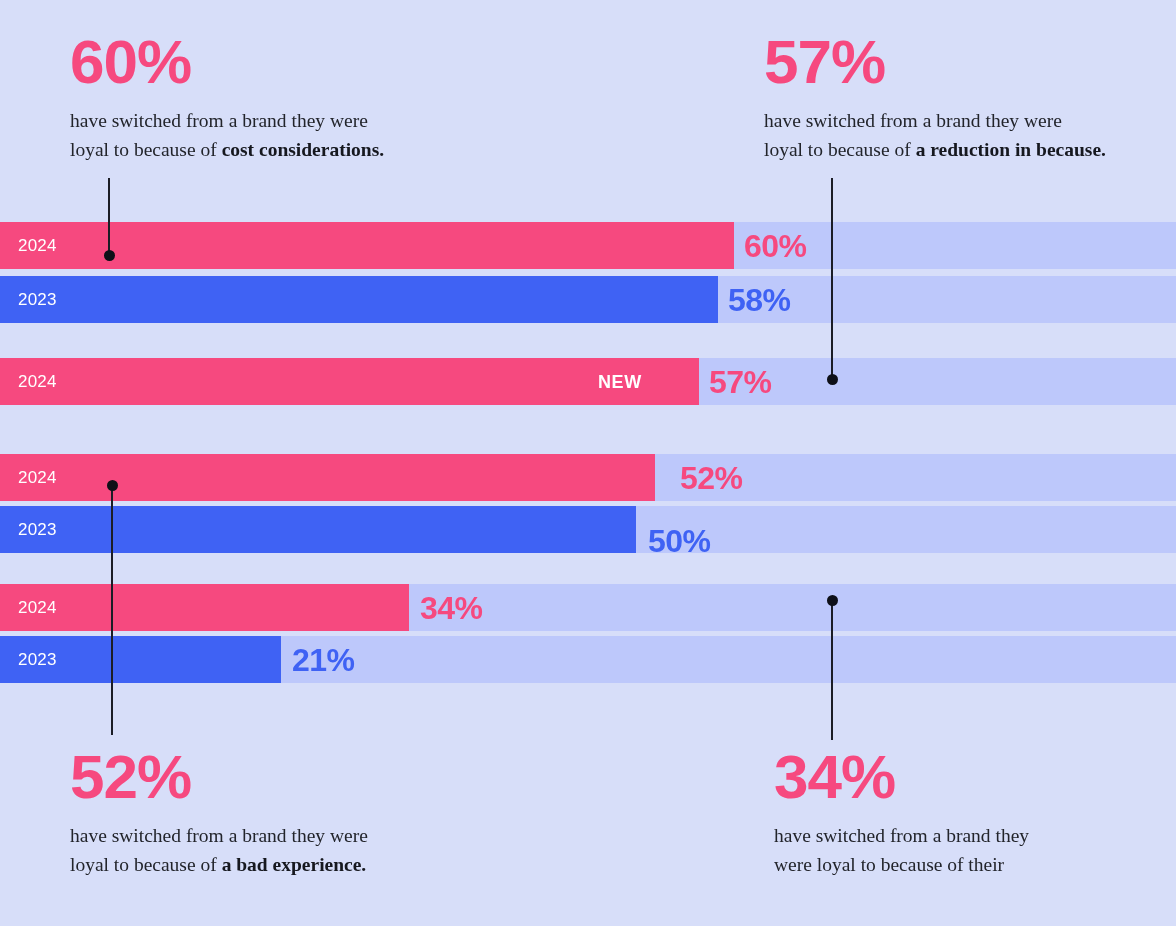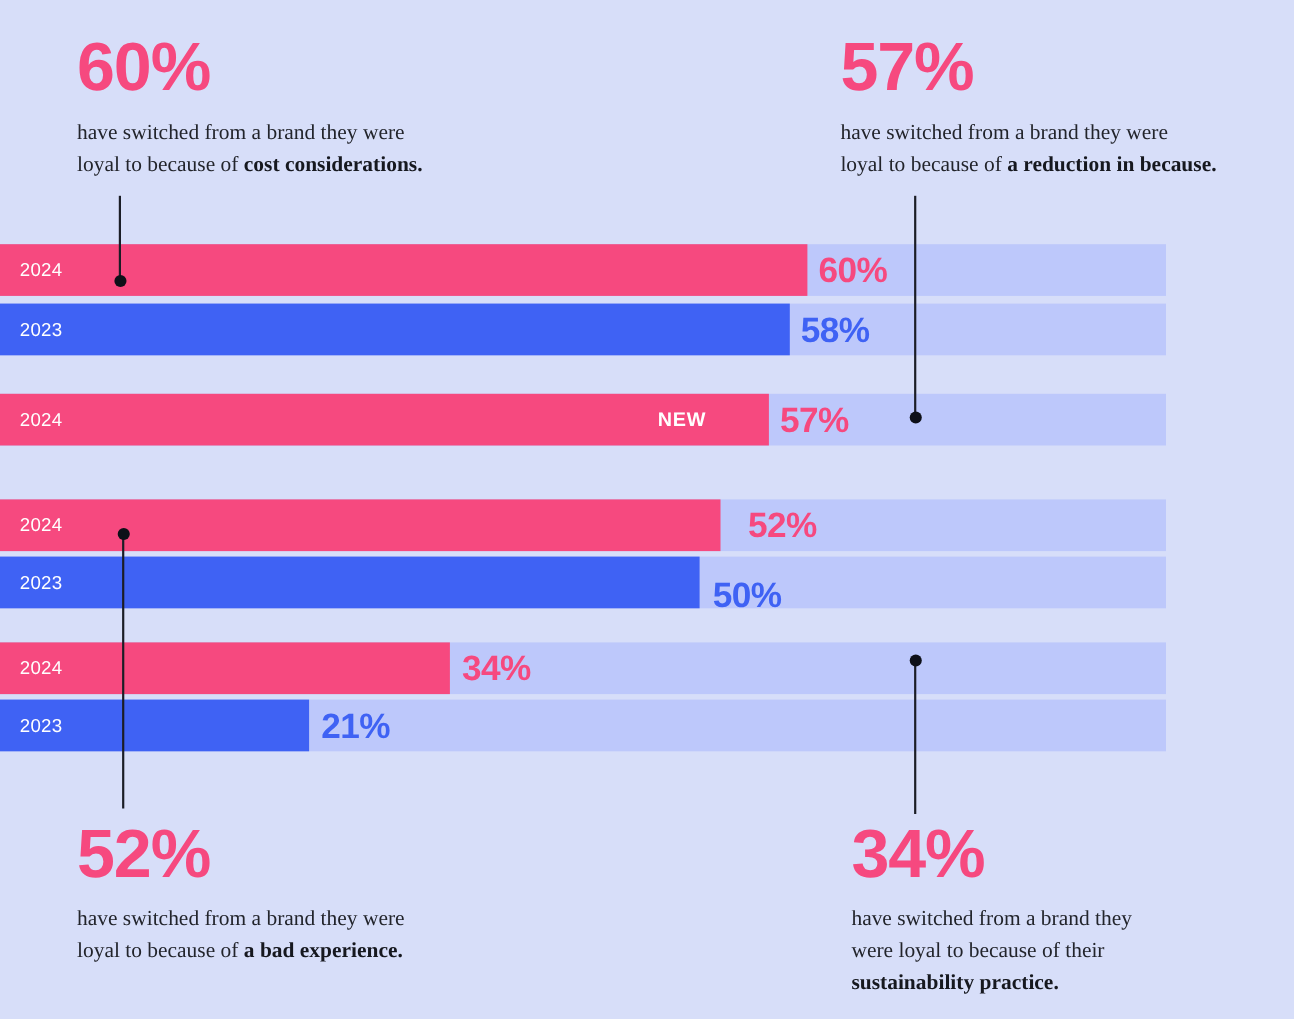--- a/index.html
+++ b/index.html
@@ -81,21 +81,21 @@
   .chart {
     position: absolute;
     left: 0;
     top: 0;
     width: 1176px;
     height: 926px;
   }
   .row {
     position: absolute;
     left: 0;
-    width: 1060px;
+    width: 1176px;
     background: #bdc8fb;   
   }
   .bar {
     position: absolute;
     left: 0;
     top: 0;
     height: 100%;
   }
   .bar.y2024 { background: #f6497f; }
   .bar.y2023 { background: #3f62f4; }
@@ -222,17 +222,16 @@
       <span>have switched from a brand they were</span><br>
       <span>loyal to because of </span><b>a bad experience.</b>
     </div>
   </div>
 
   <div class="callout" id="callout-br">
     <div class="big">34%</div>
     <div class="desc">
       <span>have switched from a brand they</span><br>
       <span>were loyal to because of their</span><br>
-      <b>sustainability practice.</b>
     </div>
   </div>
 
 </div>
 
 </body></html>

